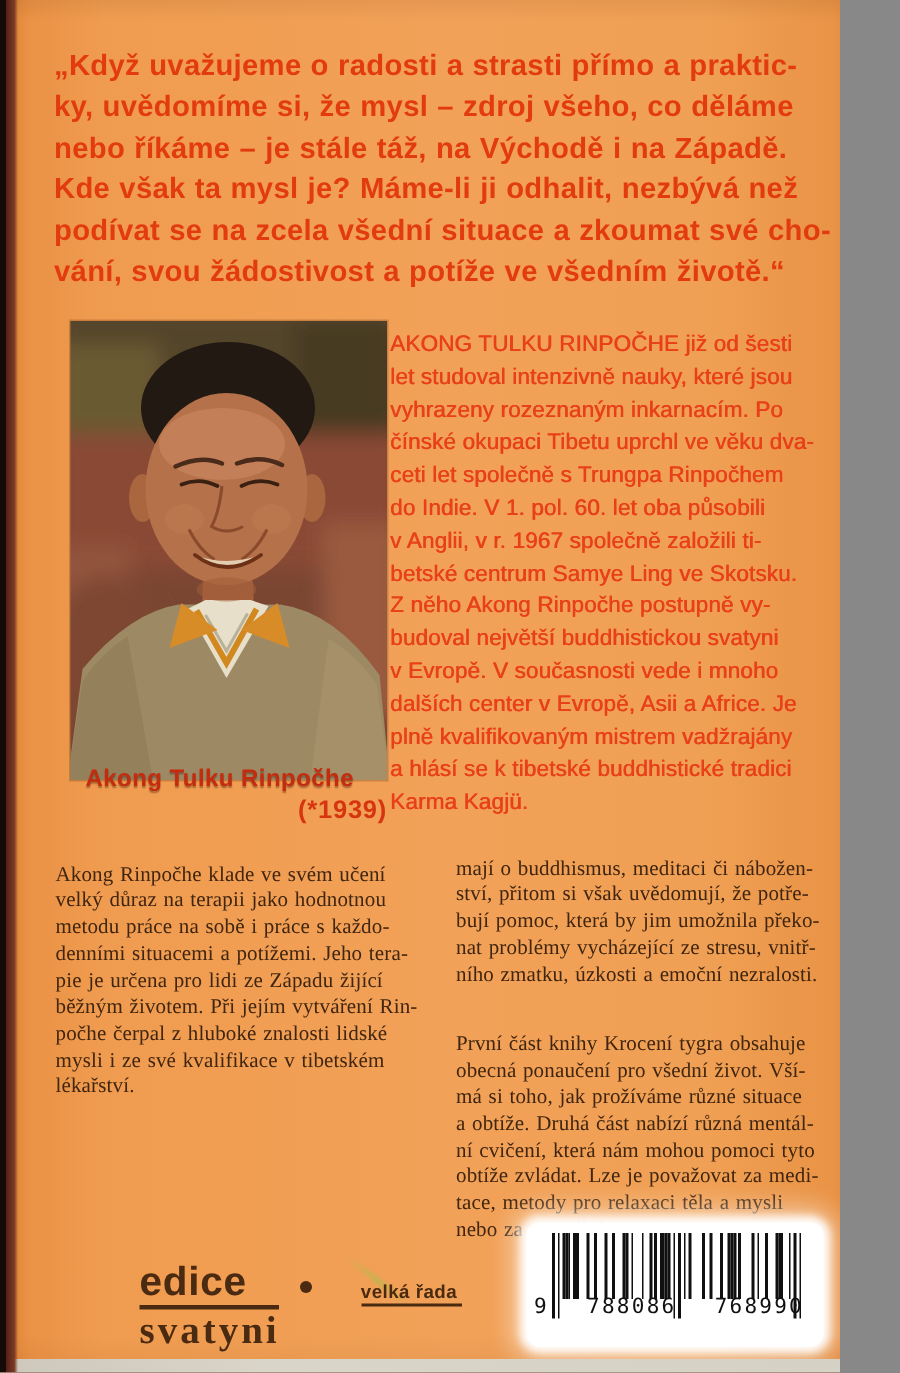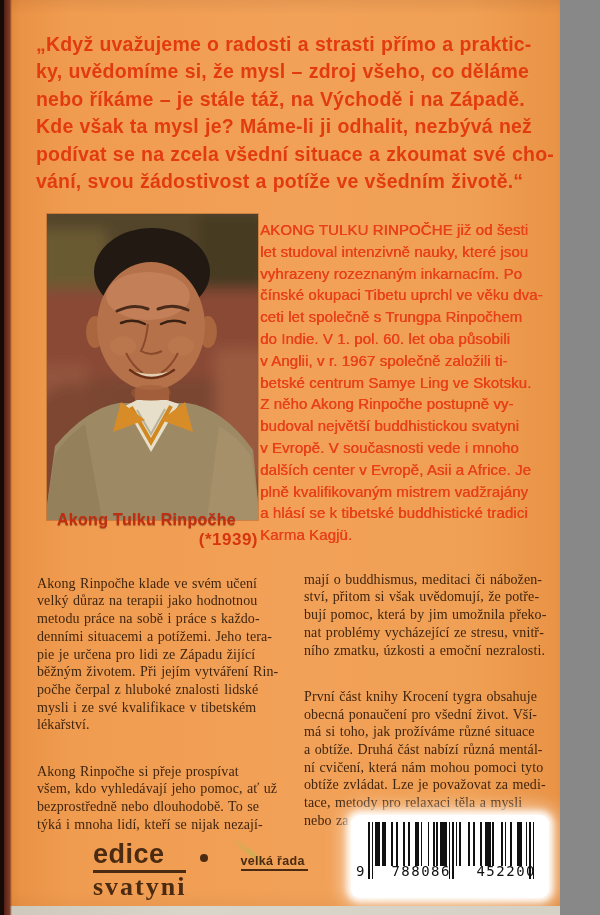--- a/index.html
+++ b/index.html
@@ -130,24 +130,20 @@
   <div class="abs col col-left">
     <div class="para">Akong Rinpočhe klade ve svém učení
 velký důraz na terapii jako hodnotnou
 metodu práce na sobě i práce s každo-
 denními situacemi a potížemi. Jeho tera-
 pie je určena pro lidi ze Západu žijící
 běžným životem. Při jejím vytváření Rin-
 počhe čerpal z hluboké znalosti lidské
 mysli i ze své kvalifikace v tibetském
 lékařství.</div>
-    <div class="para">Akong Rinpočhe si přeje prospívat
-všem, kdo vyhledávají jeho pomoc, ať už
-bezprostředně nebo dlouhodobě. To se
-týká i mnoha lidí, kteří se nijak nezají-</div>
   </div>
   <div class="abs col col-right">
     <div class="para">mají o buddhismus, meditaci či nábožen-
 ství, přitom si však uvědomují, že potře-
 bují pomoc, která by jim umožnila překo-
 nat problémy vycházející ze stresu, vnitř-
 ního zmatku, úzkosti a emoční nezralosti.</div>
     <div class="para">První část knihy Krocení tygra obsahuje
 obecná ponaučení pro všední život. Vší-
 má si toho, jak prožíváme různé situace
@@ -263,20 +259,20 @@
         <span class="mod"></span>
         <span class="mod on"></span>
         <span class="mod"></span>
         <span class="mod on guard"></span>
         <span class="mod guard"></span>
         <span class="mod on guard"></span>
       </div>
     <div class="bc-digits">
       <span>9</span>
       <span>788086</span>
-      <span>452200</span>
+      <span>768990</span>
     </div>
   </div>
 
   <div class="abs bottom-strip"></div>
   <div class="abs spine-maroon"></div>
   <div class="abs spine-black"></div>
 </div>
 
 </body></html>

